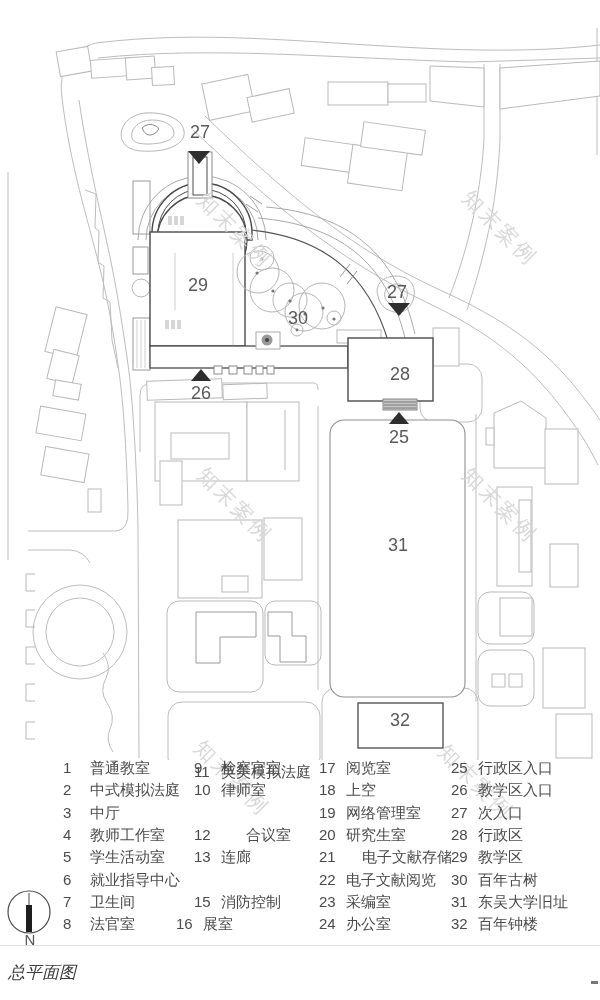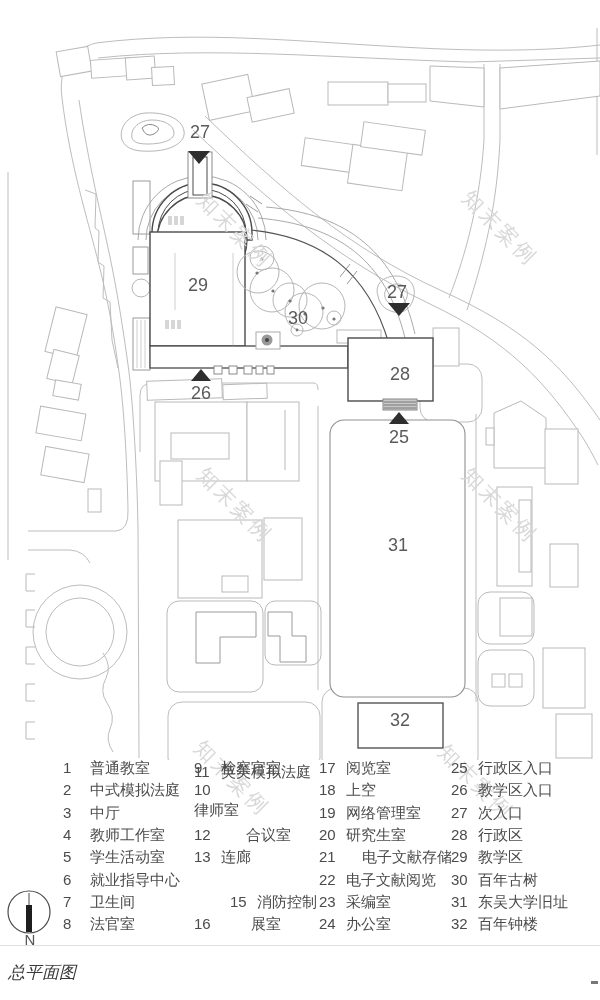--- a/index.html
+++ b/index.html
@@ -249,41 +249,41 @@
         <span>卫生间</span>
       </div>
       <div class="leg-row" style="left: 63px; top: 914.1px;">
         <span class="leg-num">8</span>
         <span>法官室</span>
       </div>
       <div class="leg-row" style="left: 194px; top: 758px;">
         <span class="leg-num">9</span>
         <span>检察官室</span>
       </div>
-      <div class="leg-row" style="left: 194px; top: 780.3px; flex-direction: column;">
+      <div class="leg-row" style="left: 194px; top: 780.3px;">
         <span class="leg-num">10</span>
         <span>律师室</span>
       </div>
       <div class="leg-row" style="left: 194px; top: 762px; justify-content: center;">
         <span class="leg-num">11</span>
         <span>英美模拟法庭</span>
       </div>
       <div class="leg-row" style="left: 194px; top: 824.9px; gap: 25px;">
         <span class="leg-num">12</span>
         <span>合议室</span>
       </div>
       <div class="leg-row" style="left: 194px; top: 847.2px; justify-content: center;">
         <span class="leg-num">13</span>
         <span>连廊</span>
       </div>
-      <div class="leg-row" style="left: 194px; top: 891.8px; margin-left: 36px;">
+      <div class="leg-row" style="left: 194px; top: 891.8px;">
         <span class="leg-num">15</span>
         <span>消防控制</span>
       </div>
-      <div class="leg-row" style="left: 194px; top: 914.1px; gap: 30px;">
+      <div class="leg-row" style="left: 176px; top: 914.1px;">
         <span class="leg-num">16</span>
         <span>展室</span>
       </div>
       <div class="leg-row" style="left: 319px; top: 758px;">
         <span class="leg-num">17</span>
         <span>阅览室</span>
       </div>
       <div class="leg-row" style="left: 319px; top: 780.3px;">
         <span class="leg-num">18</span>
         <span>上空</span>

